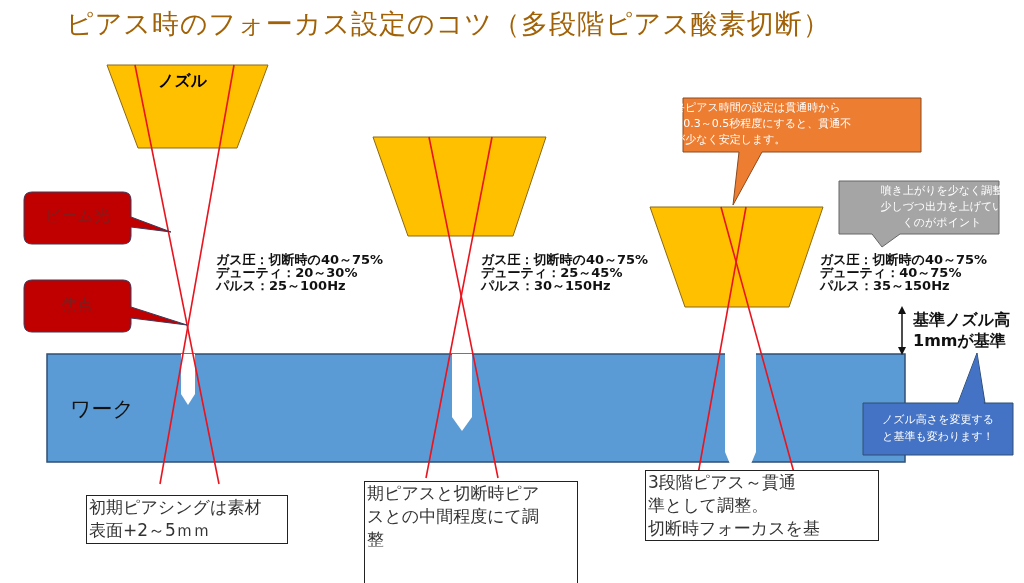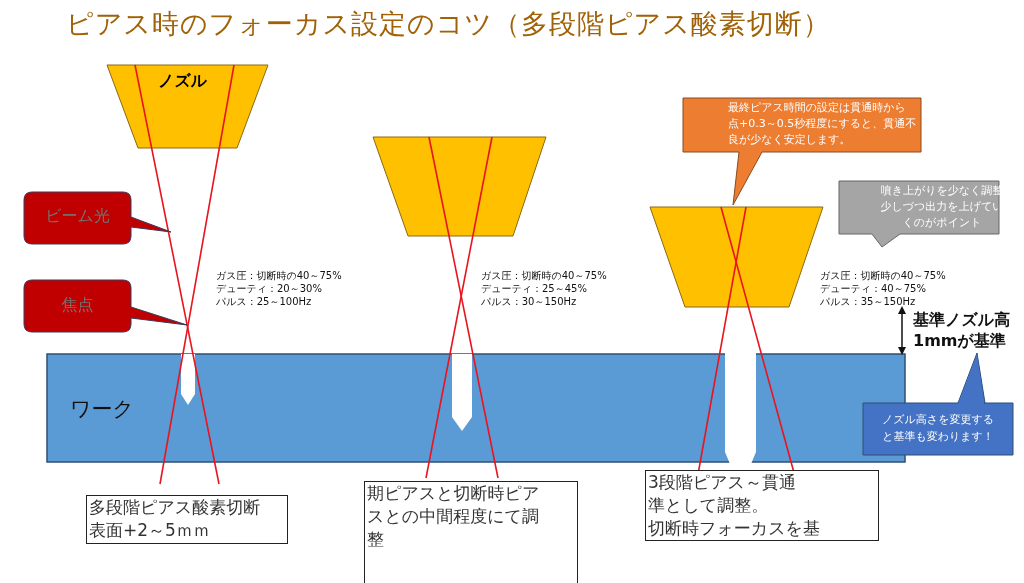--- a/index.html
+++ b/index.html
@@ -1,26 +1,26 @@
 <!DOCTYPE html>
 <html><head>
 <meta charset="utf-8">
 <style>
   html, body { margin: 0; padding: 0; background: #ffffff; }
   body { width: 1024px; height: 583px; position: relative; overflow: hidden;
          font-family: "DejaVu Sans", "Liberation Sans", sans-serif; }
   #stage { position: absolute; left: 0; top: 0; }
   .title { position: absolute; left: 66px; top: 6px; font-size: 27px; color: #a16207;
            font-weight: 300; letter-spacing: 1px; white-space: nowrap; }
-  .params { position: absolute; font-size: 10px; font-weight: normal; color: #111; line-height: 13px; white-space: nowrap; margin-top: 16px; }
+  .params { position: absolute; font-size: 13px; font-weight: bold; color: #111; line-height: 13px; white-space: nowrap; }
   .params div { white-space: nowrap; }
   .note-box { position: absolute; background: #fff; border: 1px solid #222; font-size: 17px;
               color: #333; line-height: 23px; padding: 0 2px; box-sizing: border-box; }
   .note-box div { white-space: nowrap; }
-  .callout-text { position: absolute; color: #737373; text-align: center; }
+  .callout-text { position: absolute; color: #7f1d1d; text-align: center; }
   .lbl { position: absolute; white-space: nowrap; }
 </style>
 </head>
 <body>
 
 <svg id="stage" width="1024" height="583" viewBox="0 0 1024 583">
 
   <rect x="47" y="354" width="858" height="108" fill="#5B9BD5" stroke="#2F4F74" stroke-width="1.5"></rect>
 
   <polygon points="181,354 195,354 195,394 188,405 181,394" fill="#fff"></polygon>
@@ -85,21 +85,21 @@
   <div>ガス圧：切断時の40～75%</div>
   <div>デューティ：25～45%</div>
   <div>パルス：30～150Hz</div>
 </div>
 <div class="params" style="left:820px; top:253px;">
   <div>ガス圧：切断時の40～75%</div>
   <div>デューティ：40～75%</div>
   <div>パルス：35～150Hz</div>
 </div>
 
-<div class="callout-text" style="left:728px; top:100px; text-align:left; font-size:11px; line-height:16px; color:#fff;">
+<div class="callout-text" style="left:663px; top:100px; text-align:left; font-size:11px; line-height:16px; color:#fff;">
   <div>最終ピアス時間の設定は貫通時から</div>
   <div>点+0.3～0.5秒程度にすると、貫通不</div>
   <div>良が少なく安定します。</div>
 </div>
 
 <div class="callout-text" style="left:839px; top:183px; width:176px; font-size:11px; line-height:16px; color:#fff;padding-left:15px;">
   <div>噴き上がりを少なく調整</div>
   <div>少しづつ出力を上げてい</div>
   <div>くのがポイント</div>
 </div>
@@ -108,21 +108,21 @@
   <div>ノズル高さを変更する</div>
   <div>と基準も変わります！</div>
 </div>
 
 <div class="lbl" style="left:913px; top:309px; font-size:16px; font-weight:bold; color:#111; line-height:21px;">
   <div>基準ノズル高</div>
   <div>1mmが基準</div>
 </div>
 
 <div class="note-box" style="left:86px; top:495px; width:202px; height:49px;">
-  <div>多段階ピアス酸素切断</div>
+  <div>初期ピアシングは素材</div>
   <div>表面+2～5ｍｍ</div>
 </div>
 <div class="note-box" style="left:364px; top:481px; width:214px; height:110px;">
   <div>期ピアスと切断時ピア</div>
   <div>スとの中間程度にて調</div>
   <div>整</div>
 </div>
 <div class="note-box" style="left:645px; top:470px; width:234px; height:71px;">
   <div>3段階ピアス～貫通</div>
   <div>準として調整。</div>

